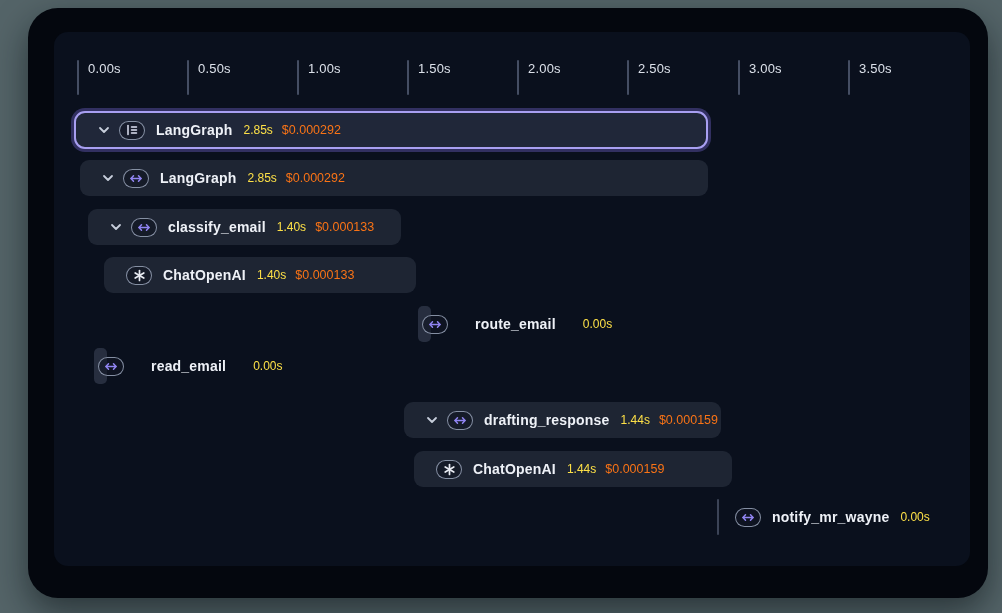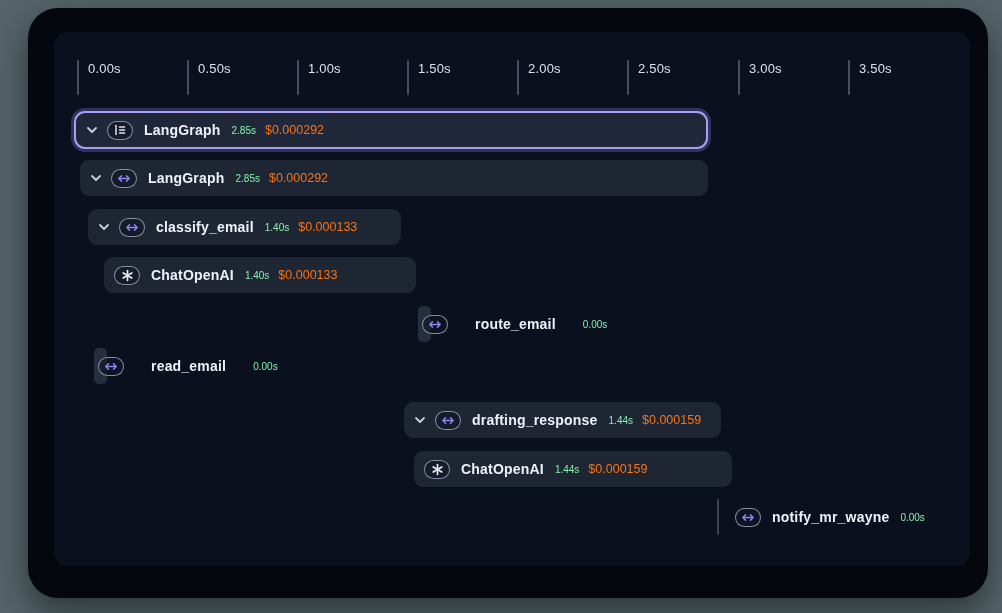--- a/index.html
+++ b/index.html
@@ -21,21 +21,21 @@
   
   .tick{position:absolute;top:60px;display:flex;align-items:flex-start;white-space:nowrap;}
   .tick-line{width:2px;height:35px;background:#454e63;border-radius:1px;}
   .tick-label{margin:1px 0 0 9px;font-size:13px;color:#dce1ea;font-weight:500;letter-spacing:.2px;}
   .t0{left:77px}.t1{left:187px}.t2{left:297px}.t3{left:407px}
   .t4{left:517px}.t5{left:627px}.t6{left:738px}.t7{left:848px}
   
   .srow{
     position:absolute;height:36px;box-sizing:border-box;
     display:flex;align-items:center;white-space:nowrap;
-    background:#1e2533;border-radius:9px;padding-left:10px;
+    background:#1e2533;border-radius:9px;padding-left:22px;
   }
   .srow.selected{
     background:#202739;
     border:2px solid #a89ff1;
     box-shadow:0 0 0 3px rgba(116,102,208,0.38);
     border-radius:11px;
   }
   .r1{left:74px;top:111px;width:634px;height:38px;}
   .r2{left:80px;top:160px;width:628px;}
   .r3{left:88px;top:209px;width:313px;}
@@ -62,21 +62,21 @@
   
   .chev{display:inline-flex;align-items:center;margin-right:9px;cursor:pointer;}
   .pill{
     display:inline-flex;align-items:center;justify-content:center;
     width:26px;height:19px;box-sizing:border-box;
     border:1.5px solid rgba(154,164,186,0.85);
     background:rgba(17,22,36,0.65);
     border-radius:10px;margin-right:11px;flex:none;
   }
   .nm{font-size:14px;font-weight:700;color:#eef1f7;letter-spacing:.2px;margin-right:11px;}
-  .dur{font-size:10px;font-weight:500;color:#86efac;margin-right:9px;}
+  .dur{font-size:12px;font-weight:500;color:#fde047;margin-right:9px;}
   .cost{font-size:12.5px;font-weight:500;color:#f97316;}
 </style>
 </head>
 <body>
 
 <div class="stage">
   <div class="card"></div>
   <div class="panel"></div>
 
   <div class="tick t0">

